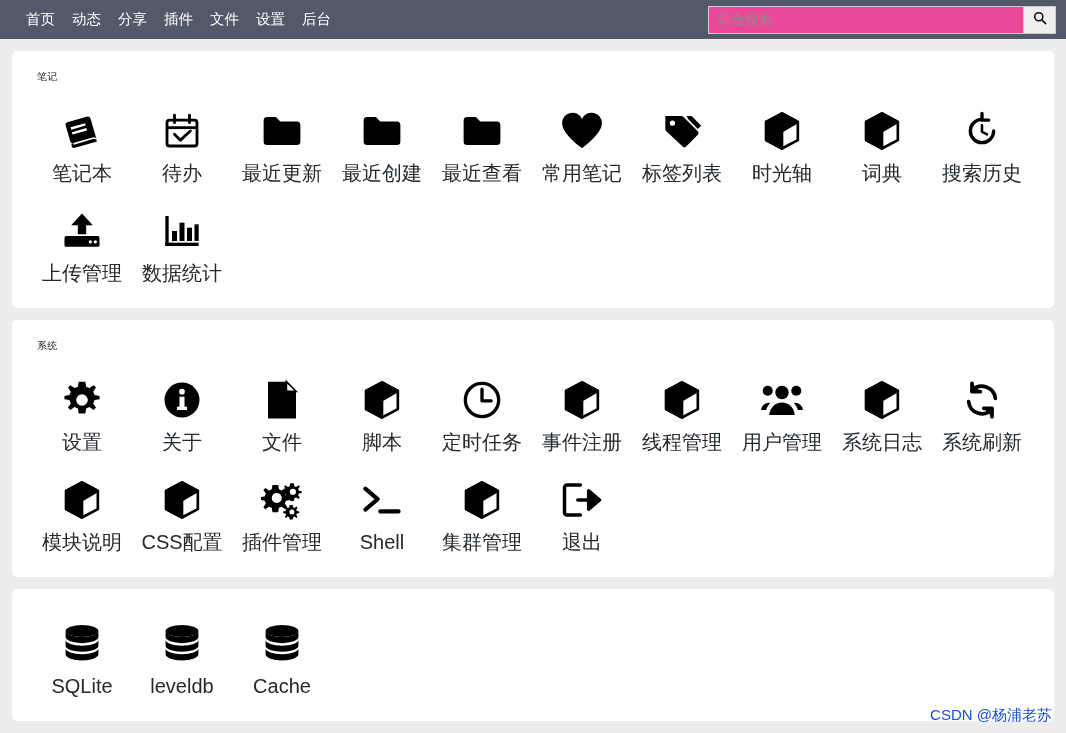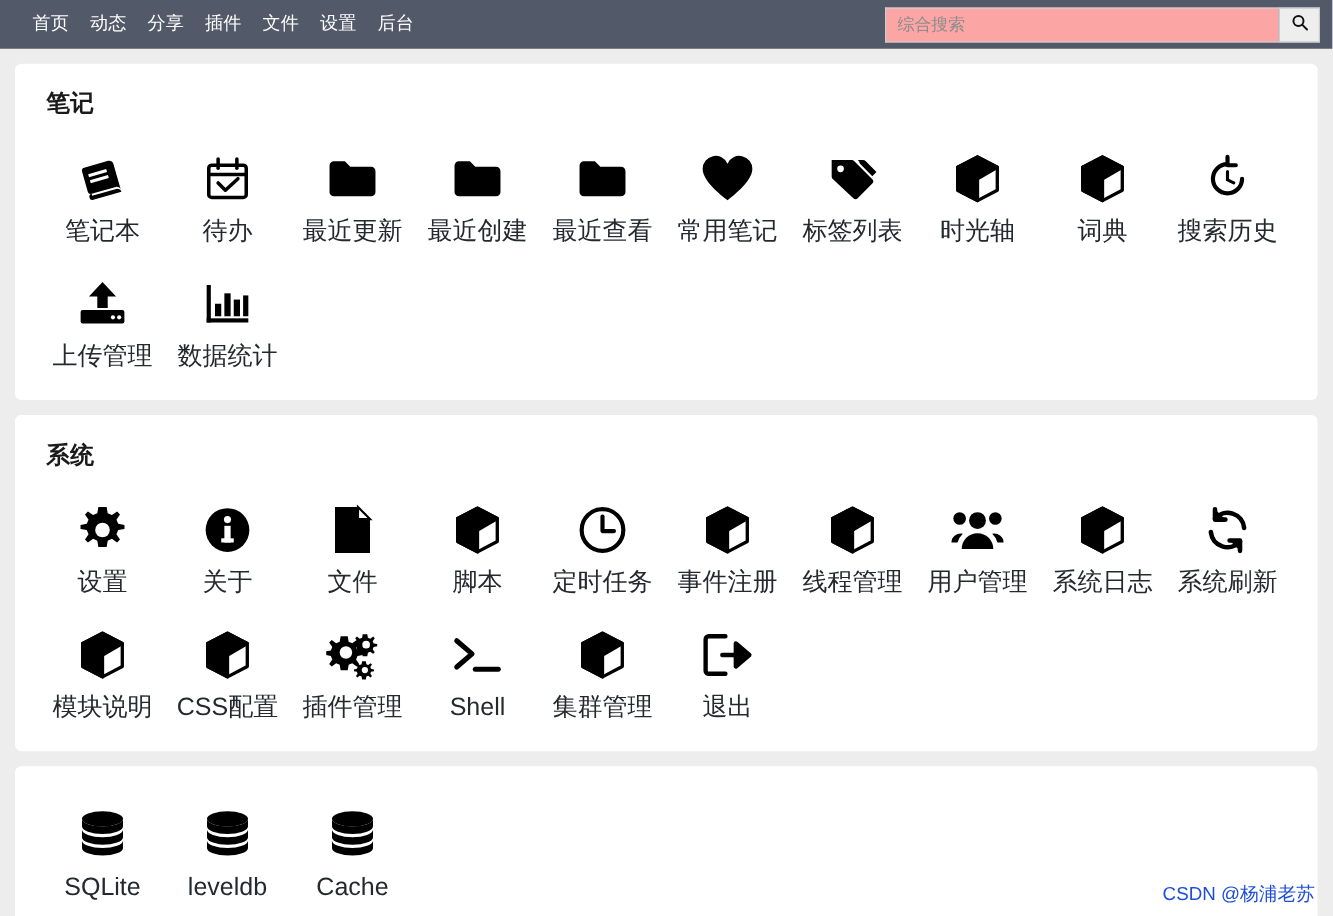--- a/index.html
+++ b/index.html
@@ -42,21 +42,21 @@
     display: flex;
     align-items: stretch;
     margin-right: 10px;
     height: 28px;
   }
   .search-input {
     width: 315px;
     height: 28px;
     border: 1px solid #cccccc;
     border-right: none;
-    background: #fca5a5;
+    background: #ec4899;
     font-size: 13.5px;
     font-family: "Liberation Sans", "DejaVu Sans", sans-serif;
     color: #333333;
     padding: 0 9px;
     outline: none;
     border-radius: 0;
   }
   .search-input::placeholder { color: #8c8c8c; }
   .search-btn {
     width: 33px;
@@ -77,22 +77,22 @@
   }
 
   .card {
     background: #ffffff;
     border-radius: 5px;
     padding: 14px 20px 14px 20px;
     margin-bottom: 12px;
     width: 1042px;
   }
   .card-title {
-    font-size: 19px;
-    font-weight: bold;
+    font-size: 10px;
+    font-weight: normal;
     color: #1a1a1a;
     margin: 5px 0 6px 5px;
     letter-spacing: 0.3px;
   }
 
   .icon-grid {
     display: flex;
     flex-wrap: wrap;
     padding-top: 4px;
   }

